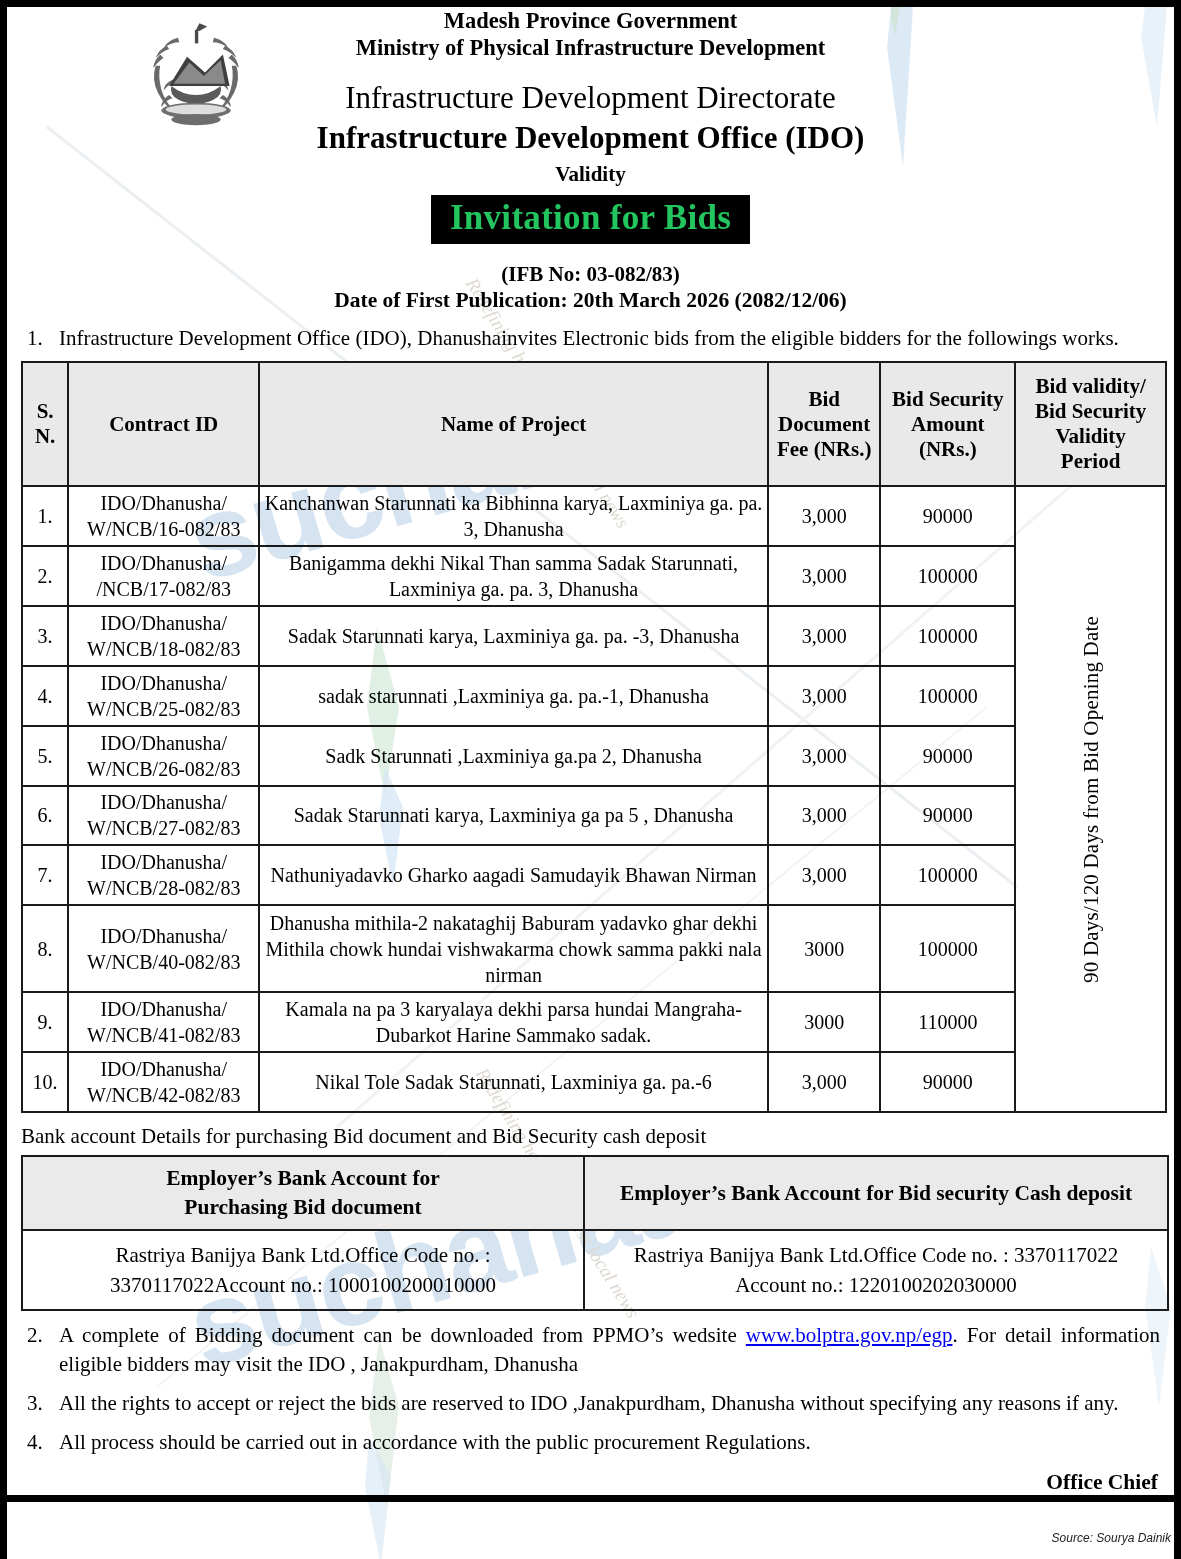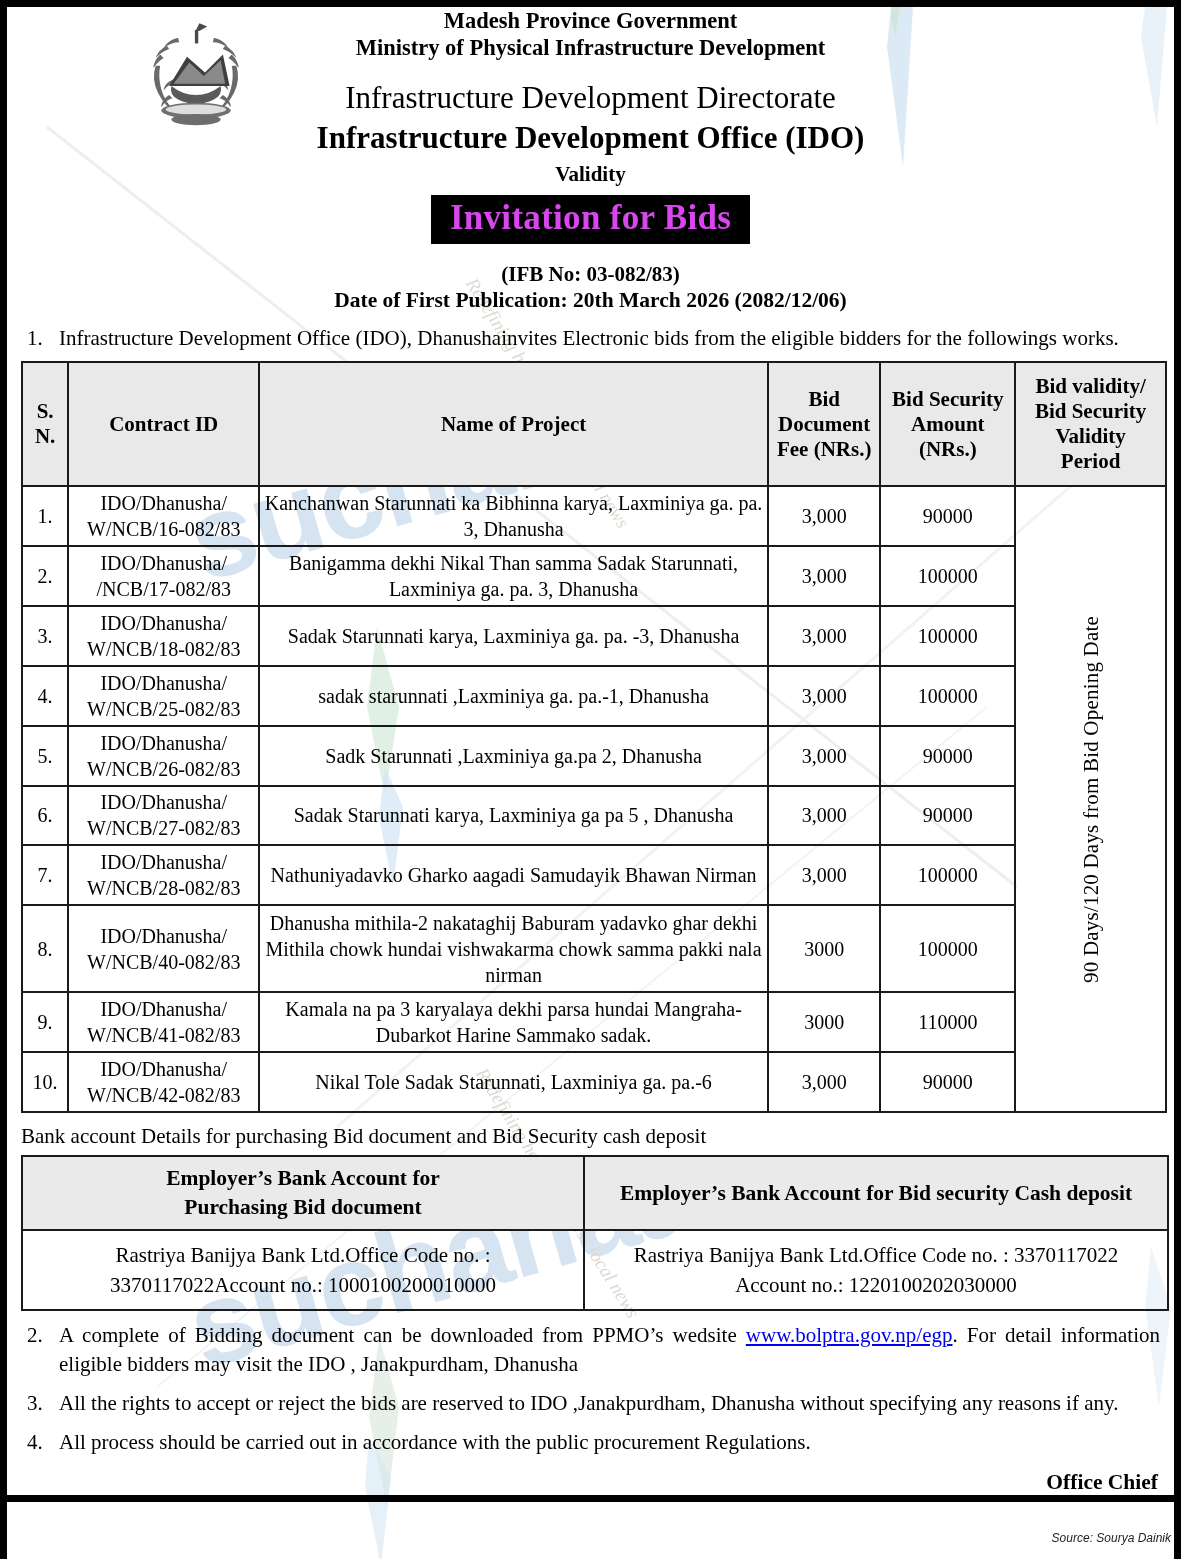--- a/index.html
+++ b/index.html
@@ -103,21 +103,21 @@
   .ln5 {
     font-size: 21px;
     font-weight: bold;
     line-height: 26px;
     margin-top: 3px;
   }
   .titlewrap { margin-top: 8px; }
   .title-black {
     display: inline-block;
     background: #000;
-    color: #d946ef;
+    color: #22c55e;
     font-size: 35px;
     font-weight: bold;
     padding: 3px 19px 6px 19px;
     line-height: 40px;
     letter-spacing: .3px;
   }
   .ifb {
     font-size: 21px;
     font-weight: bold;
     margin-top: 17px;

